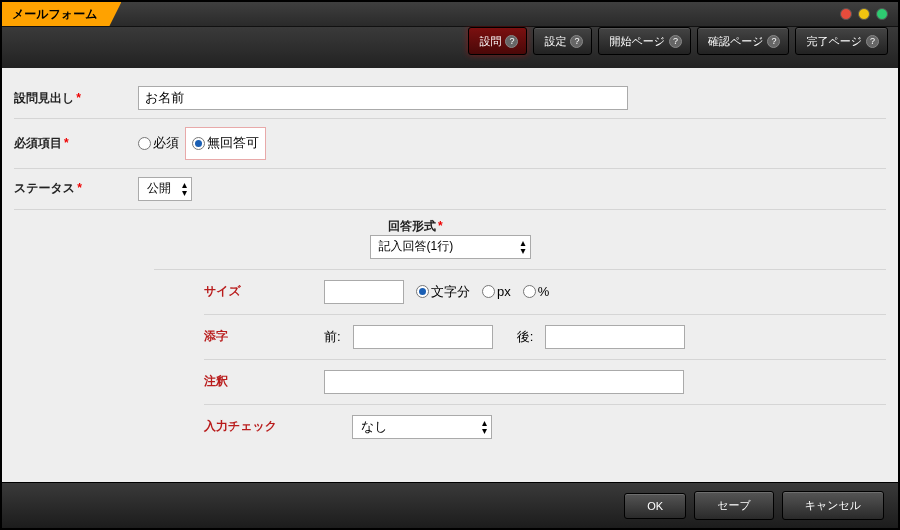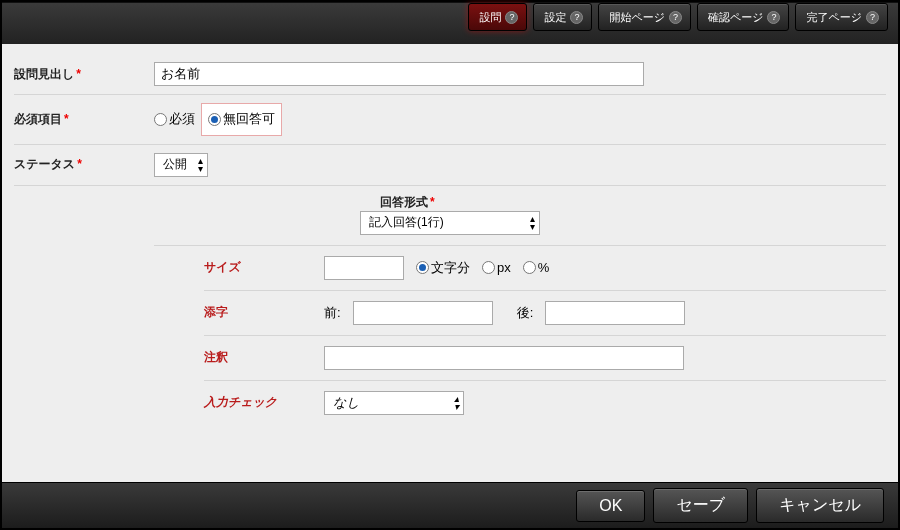--- a/index.html
+++ b/index.html
@@ -12,47 +12,55 @@
   .dot.r { background: #e74c3c; }
   .dot.y { background: #f1c40f; }
   .dot.g { background: #2ecc71; }
   .tabstrip { height: 42px; background: linear-gradient(#3a3a3a,#222); display: flex; align-items: flex-start; justify-content: flex-end; gap: 6px; padding: 0 10px; border-top: 1px solid #111; }
   .tabbtn { background: linear-gradient(#444,#222); color: #fff; border: 1px solid #000; border-radius: 3px; padding: 4px 8px 4px 10px; font-size: 11px; display: flex; align-items: center; gap: 4px; cursor: pointer; min-width: 56px; height: 28px; justify-content: center; box-shadow: inset 0 1px 0 rgba(255,255,255,.1); }
   .tabbtn.active { background: linear-gradient(#7b1010,#4a0808); box-shadow: 0 0 6px rgba(255,0,0,.4); }
   .help { width: 13px; height: 13px; border-radius: 50%; background: #666; color: #fff; font-size: 9px; display: flex; align-items: center; justify-content: center; border: 1px solid #888; }
   .content { flex: 1; overflow: auto; background: #eee; padding: 10px 12px 0 12px; }
   .row { display: flex; align-items: center; border-bottom: 1px solid #d5d5d5; padding: 8px 0; }
   .row.noborder { border-bottom: none; }
-  .row .label { width: 140px; color: #222; font-weight: bold; }
+  .row .label { width: 124px; color: #222; font-weight: bold; }
   .row .label .req { color: #e00; margin-left: 2px; }
   .row .field { flex: 1; display: flex; align-items: center; gap: 6px; }
   .textin { border: 1px solid #aaa; height: 24px; padding: 2px 6px; font-size: 13px; background: #fff; }
   .textin.wide { width: 490px; }
   .textin.small { width: 80px; }
   .textin.med { width: 140px; }
   .textin.big { width: 360px; }
   .selectwrap { position: relative; display: inline-flex; align-items: center; border: 1px solid #aaa; background: #fff; height: 24px; padding: 0 20px 0 8px; }
   .selectwrap .arrows { position: absolute; right: 4px; font-size: 10px; line-height: 8px; color: #000; display: flex; flex-direction: column; }
   .radio { appearance: none; width: 13px; height: 13px; border: 1px solid #777; border-radius: 50%; background: #fff; position: relative; vertical-align: middle; margin: 0; }
   .radio:checked::after { content: ""; position: absolute; width: 7px; height: 7px; background: #1a5fb4; border-radius: 50%; top: 2px; left: 2px; }
   .radiolabel { display: inline-flex; align-items: center; gap: 2px; font-size: 13px; }
   .hlbox { border: 1px solid #e8a9a9; padding: 6px 6px 6px 6px; background: #fff; }
   .subblock { padding-left: 50px; }
   .subrow { display: flex; align-items: center; border-bottom: 1px solid #d5d5d5; padding: 10px 0; }
-  .subrow:last-child { border-bottom: none; font-style: italic; }
+  .subrow:last-child { border-bottom: none; }
   .subrow .slabel { width: 120px; font-weight: bold; color: #b91c1c; }
   .subrow .sfield { display: flex; align-items: center; gap: 12px; font-size: 13px; }
   .footer { height: 46px; background: linear-gradient(#3a3a3a,#1c1c1c); display: flex; align-items: center; justify-content: flex-end; gap: 8px; padding: 0 14px; border-top: 1px solid #000; }
-  .fbtn { background: linear-gradient(#555,#2a2a2a); color: #fff; border: 1px solid #000; border-radius: 3px; padding: 6px 22px; font-size: 16px; cursor: pointer; box-shadow: inset 0 1px 0 rgba(255,255,255,.15); }
+  .fbtn { background: linear-gradient(#555,#2a2a2a); color: #fff; border: 1px solid #000; border-radius: 3px; padding: 6px 22px; font-size: 11px; cursor: pointer; box-shadow: inset 0 1px 0 rgba(255,255,255,.15); }
 </style>
 </head>
 <body>
 
 <div class="window">
 
+  <div class="titlebar">
+    <div class="tab">メールフォーム</div>
+    <div class="dots">
+      <div class="dot r"></div>
+      <div class="dot y"></div>
+      <div class="dot g"></div>
+    </div>
+  </div>
 
   <div class="tabstrip">
     <div class="tabbtn active">
       <span>設問</span>
       <span class="help">?</span>
     </div>
     <div class="tabbtn">
       <span>設定</span>
       <span class="help">?</span>
     </div>
@@ -112,21 +120,21 @@
             </span>
         </div>
       </div>
     </div>
 
     <div class="row noborder" style="padding-bottom:4px;flex-direction:column;">
       <div class="label">
         <span>回答形式</span><span class="req">*</span>
       </div>
       <div class="field">
-        <div class="selectwrap" style="width:180px;">
+        <div class="selectwrap" style="width:161px;">
           <span>記入回答(1行)</span>
           <span class="arrows">
               <span>▴</span>
               <span>▾</span>
             </span>
         </div>
       </div>
     </div>
 
     <div class="subblock" style="margin-left:140px; border-top:1px solid #d5d5d5; margin-top:6px;">
@@ -163,21 +171,21 @@
       <div class="subrow">
         <div class="slabel">注釈</div>
         <div class="sfield">
           <input class="textin big" value="" style="">
         </div>
       </div>
 
       <div class="subrow">
         <div class="slabel">入力チェック</div>
         <div class="sfield">
-          <div class="selectwrap" style="width:140px;">
+          <div class="selectwrap" style="width:140px;margin-left:28px;">
             <span>なし</span>
             <span class="arrows">
                 <span>▴</span>
                 <span>▾</span>
               </span>
           </div>
         </div>
       </div>
 
     </div>

